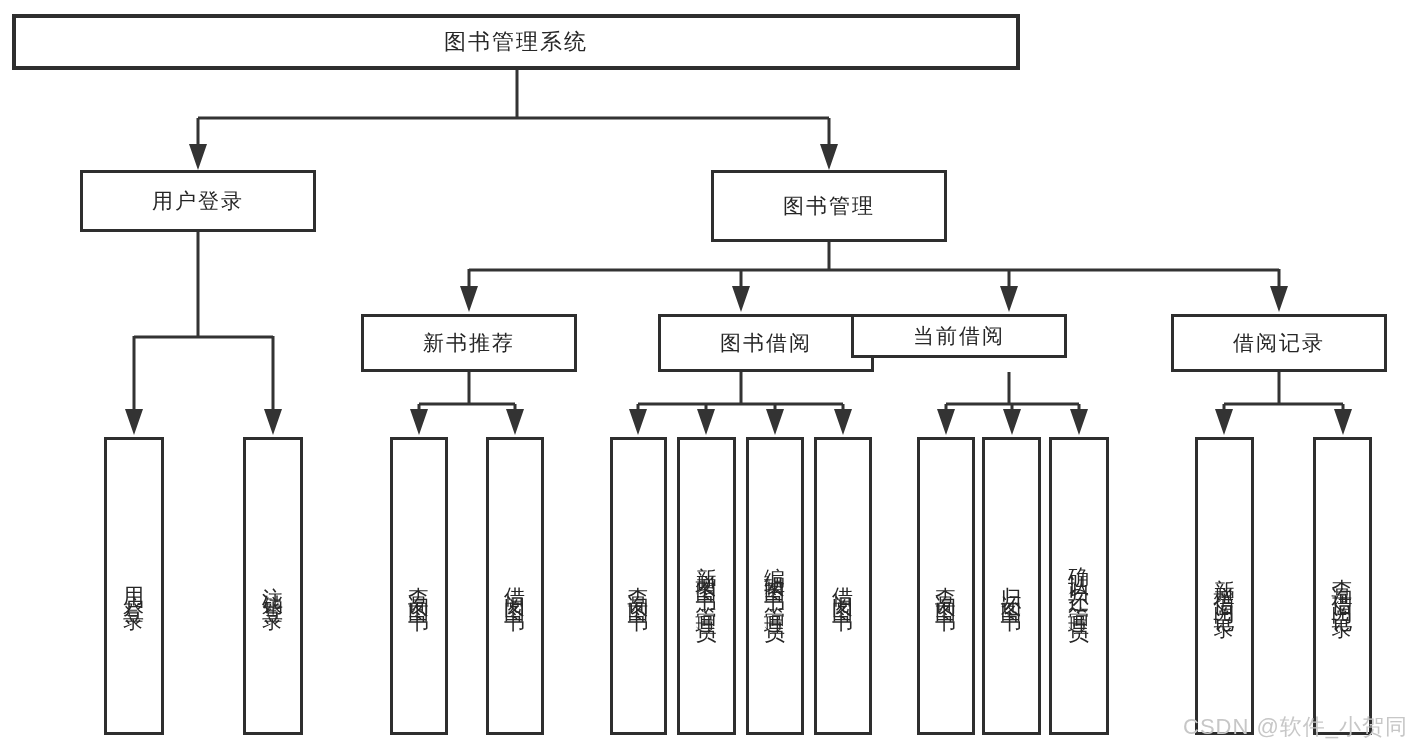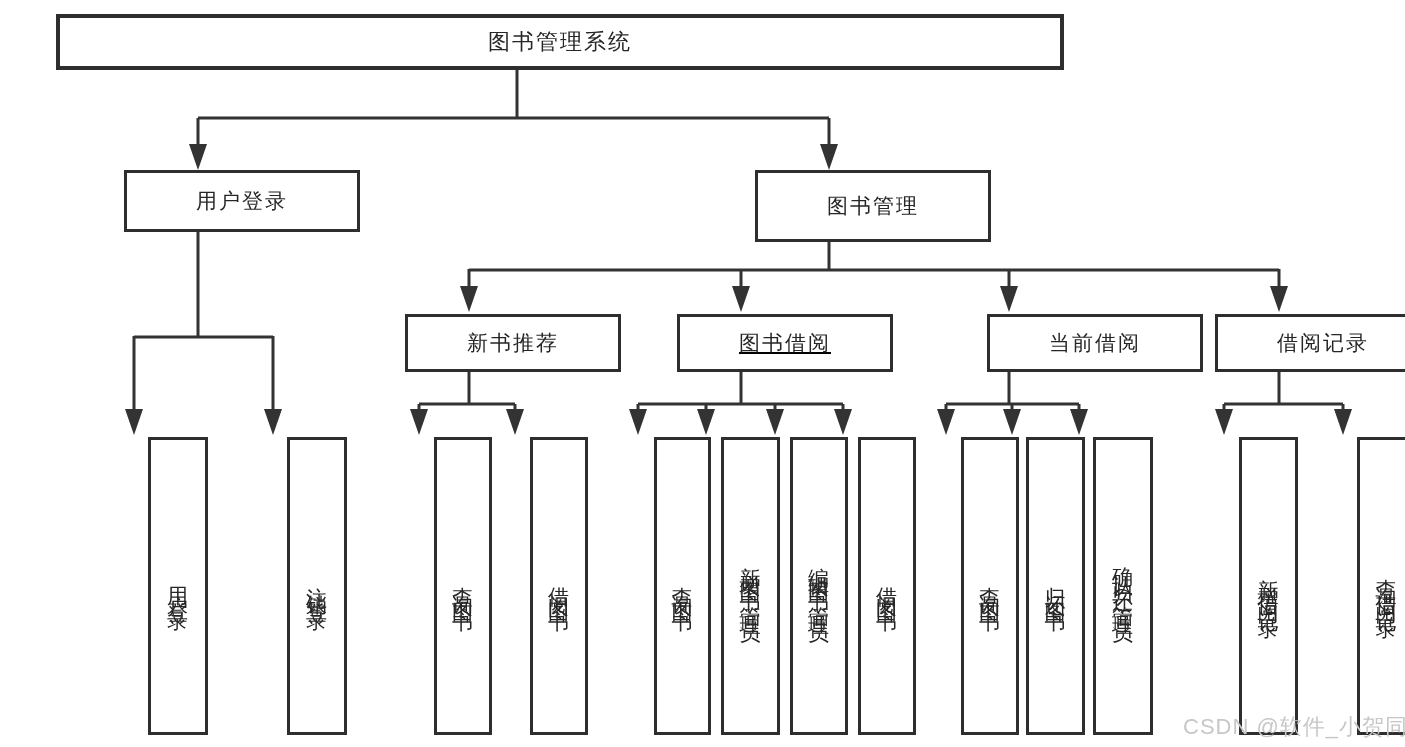--- a/index.html
+++ b/index.html
@@ -25,21 +25,20 @@
   }
   .box {
     position: absolute;
     box-sizing: border-box;
     background: #ffffff;
     border: 3px solid #2e2e2e;
     display: flex;
     align-items: center;
     justify-content: center;
     z-index: 2;
-    margin-left: 44px;
   }
   .box.root {
     border-width: 4px;
   }
   .hlabel {
     font-size: 21px;
     letter-spacing: 2px;
     color: #262626;
     white-space: nowrap;
   }
@@ -102,24 +101,24 @@
   <div class="box" style="left:80px; top:170px; width:236px; height:62px;">
     <span class="hlabel">用户登录</span>
   </div>
   <div class="box" style="left:711px; top:170px; width:236px; height:72px;">
     <span class="hlabel">图书管理</span>
   </div>
 
   <div class="box" style="left:361px; top:314px; width:216px; height:58px;justify-content:center;">
     <span class="hlabel">新书推荐</span>
   </div>
-  <div class="box" style="left:633px; top:314px; width:216px; height:58px;text-decoration:underline;">
+  <div class="box" style="left:658px; top:314px; width:216px; height:58px;">
     <span class="hlabel">图书借阅</span>
   </div>
-  <div class="box" style="left:943px; top:314px; width:216px; height:58px;">
+  <div class="box" style="left:851px; top:314px; width:216px; height:44px;">
     <span class="hlabel">当前借阅</span>
   </div>
   <div class="box" style="left:1171px; top:314px; width:216px; height:58px;">
     <span class="hlabel">借阅记录</span>
   </div>
 
   <div class="box" style="left:104px; top:437px; width:60px; height:298px;">
     <span class="vlabel">用户登录</span>
   </div>
   <div class="box" style="left:243px; top:437px; width:60px; height:298px;">

